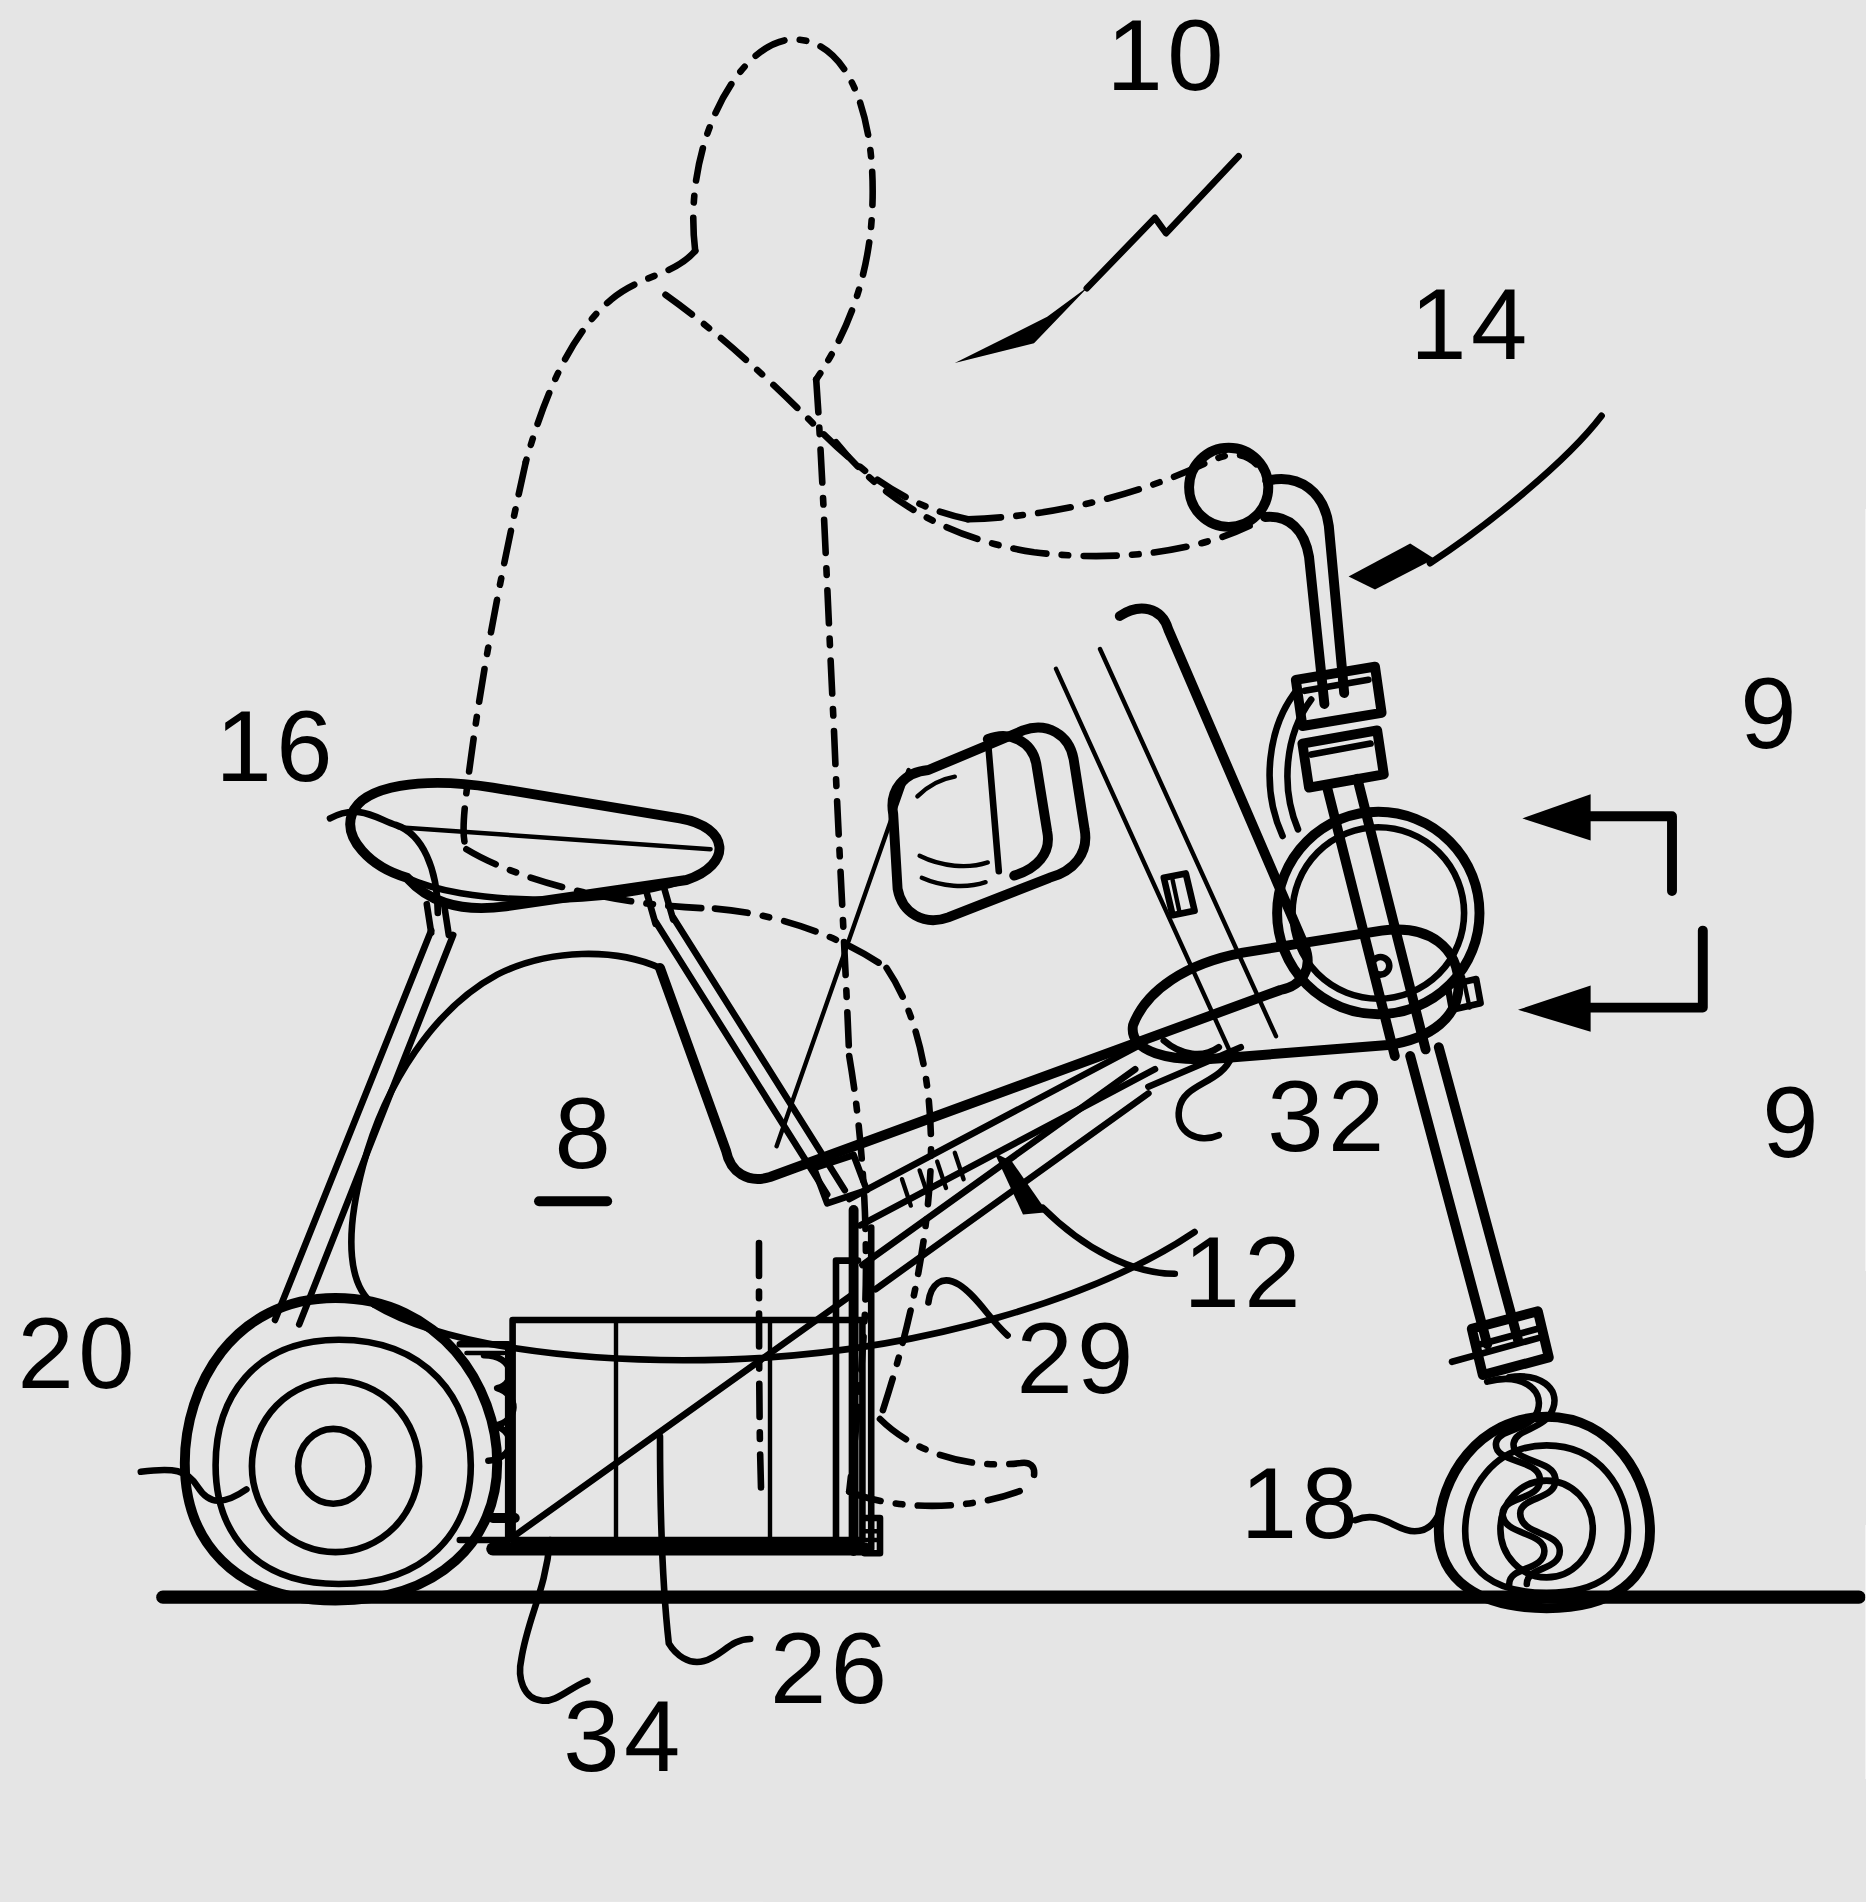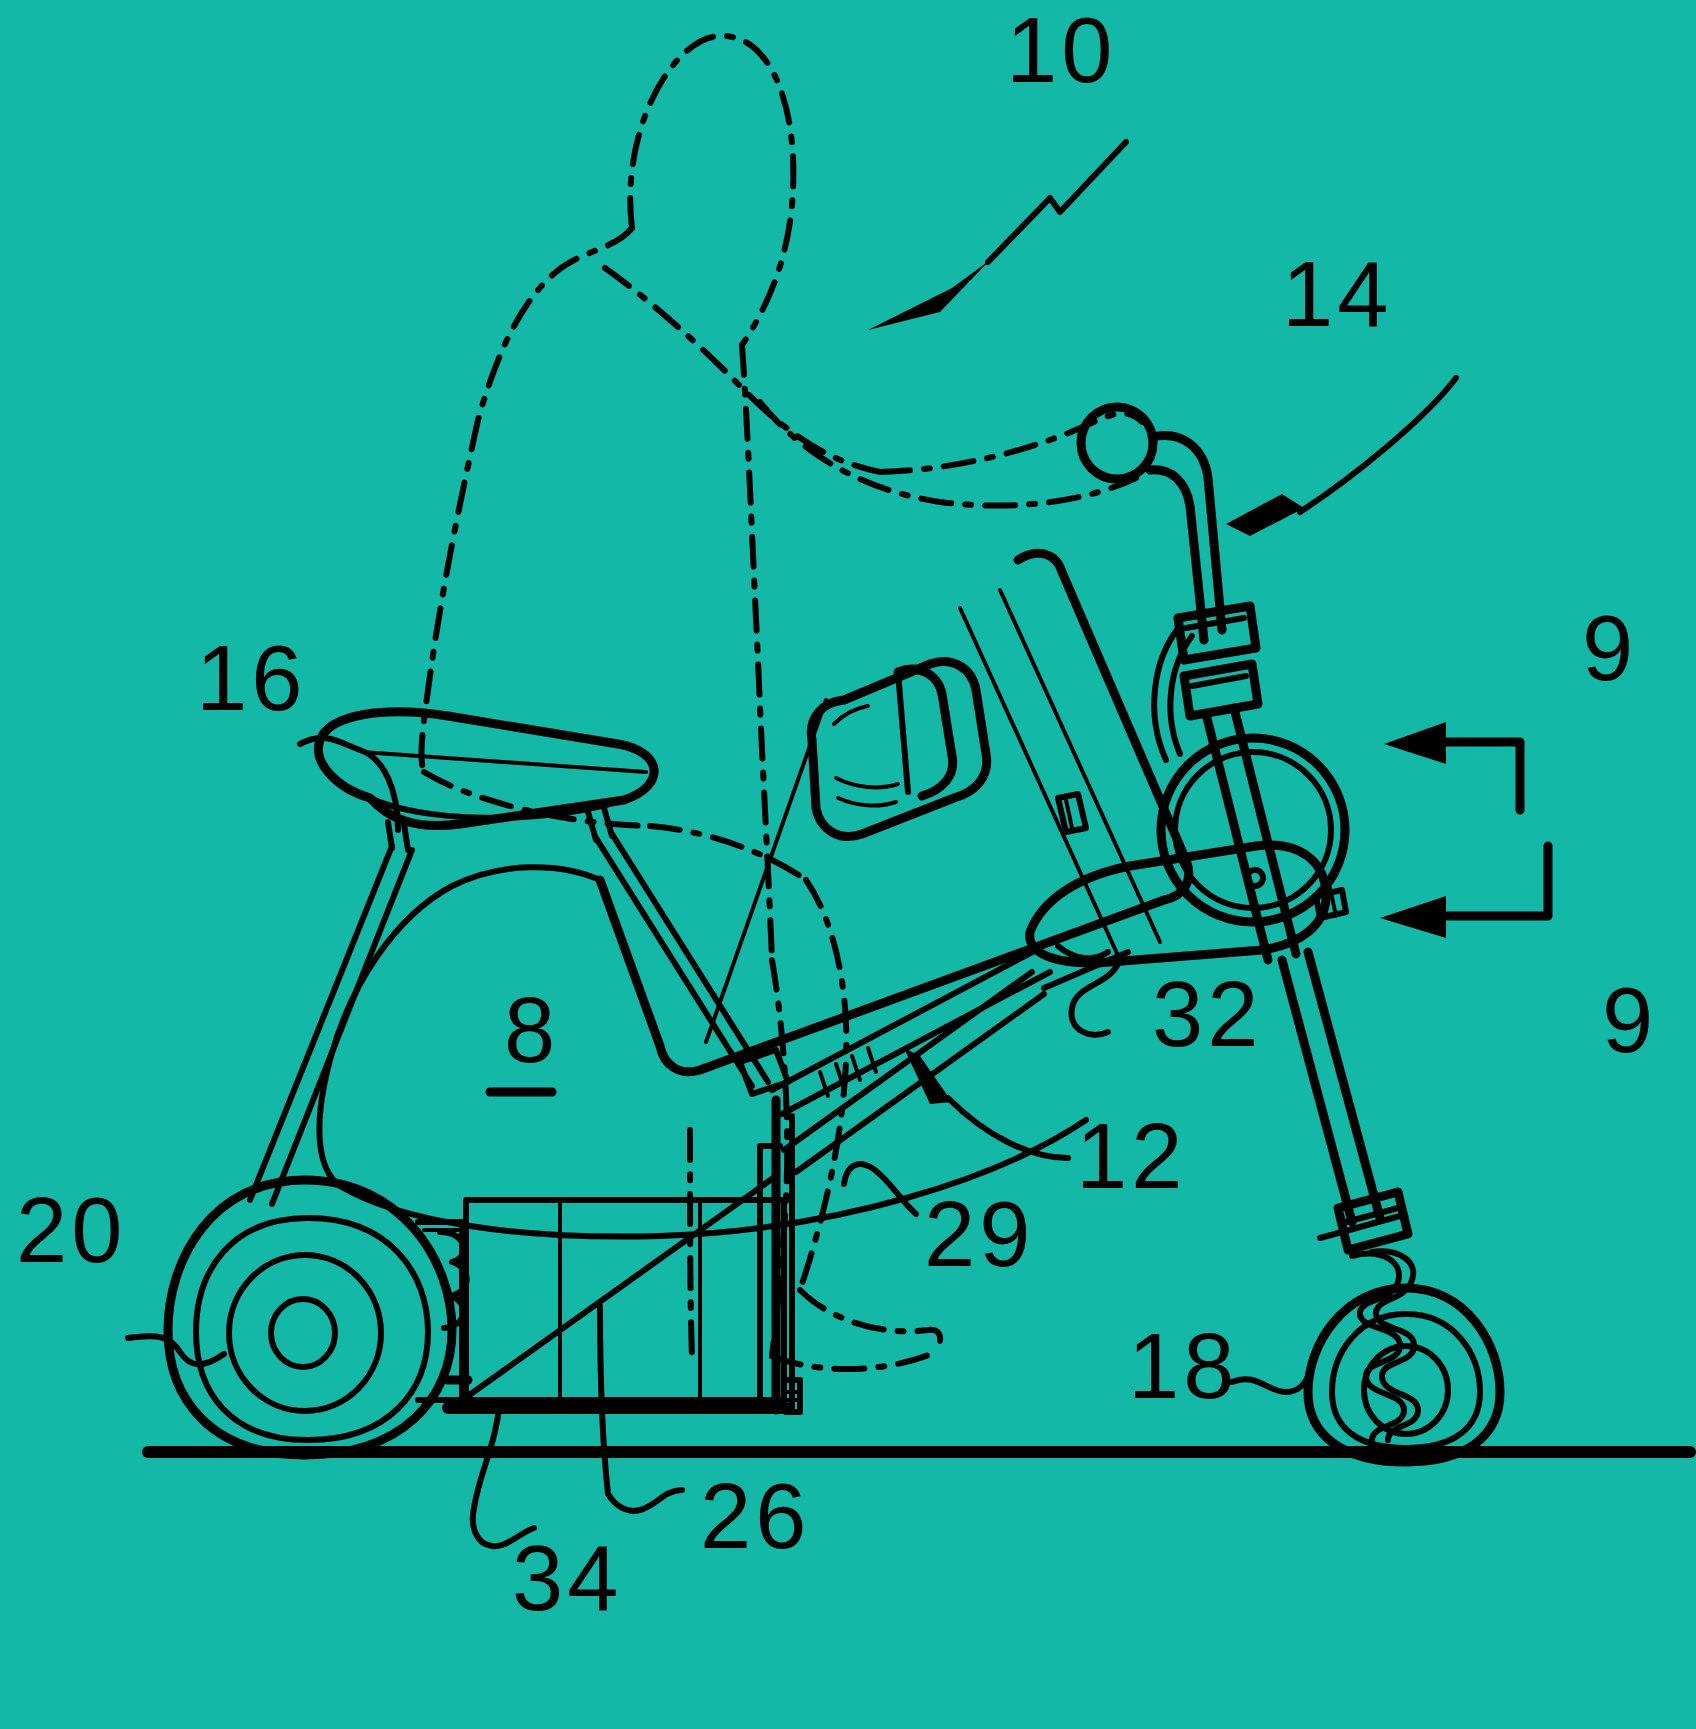--- a/index.html
+++ b/index.html
@@ -8,21 +8,21 @@
     padding: 0;
     background: #ffffff;
   }
   body {
     font-family: "Liberation Sans", sans-serif;
   }
   #figure-root {
     position: relative;
     width: 1696px;
     height: 1729px;
-    background: #14b8a6;
+    background: #e5e5e5;
     overflow: hidden;
   }
   #figure-svg {
     position: absolute;
     left: 0;
     top: 0;
     width: 1696px;
     height: 1729px;
     display: block;
   }

